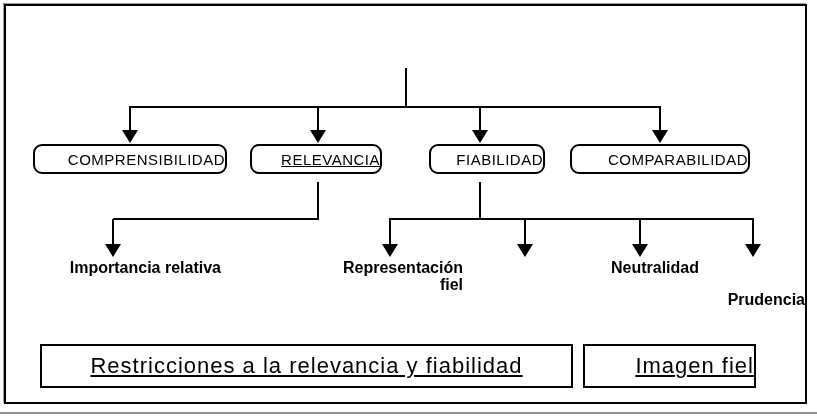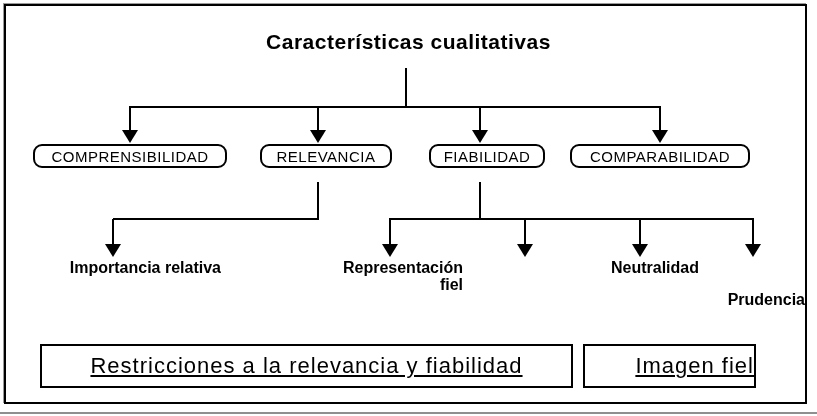--- a/index.html
+++ b/index.html
@@ -38,33 +38,33 @@
     letter-spacing: 0.5px;
   }
   svg.connectors {
     position: absolute;
     left: 0; top: 0;
     width: 817px; height: 416px;
   }
   .node {
     position: absolute;
     top: 144px;
-    height: 24px;
+    height: 30px;
     border: 2px solid #000000;
     border-radius: 9px;
     background: #ffffff;
     display: flex;
     align-items: center;
-    justify-content: center;
+    justify-content: flex-end;
     font-size: 15px;
     letter-spacing: 0.5px;
     white-space: nowrap;
   }
   .node-comprensibilidad { left: 33px;  width: 194px; }
-  .node-relevancia       { left: 260px; width: 132px; }
+  .node-relevancia       { left: 250px; width: 132px; text-decoration: underline; }
   .node-fiabilidad       { left: 429px; width: 116px; }
   .node-comparabilidad   { left: 570px; width: 180px; }
   .leaf {
     position: absolute;
     top: 259px;
     text-align: right;
     font-size: 16px;
     font-weight: bold;
     line-height: 17px;
     white-space: pre-line;
@@ -92,21 +92,20 @@
   .bottom-imagen        { left: 583px; width: 173px; justify-content: flex-end; }
 </style>
 </head>
 <body>
 
 <div class="stage">
 
   <div class="frame"></div>
   <div class="bottom-gray-line"></div>
 
-  <div class="title">Características cualitativas</div>
 
   <svg class="connectors" viewBox="0 0 817 416" xmlns="http://www.w3.org/2000/svg">
 
     <path d="M406 68 V107
              M129 107 H661
              M130 107 V131
              M318 107 V131
              M480 107 V131
              M660 107 V131
              M318 182 V219

